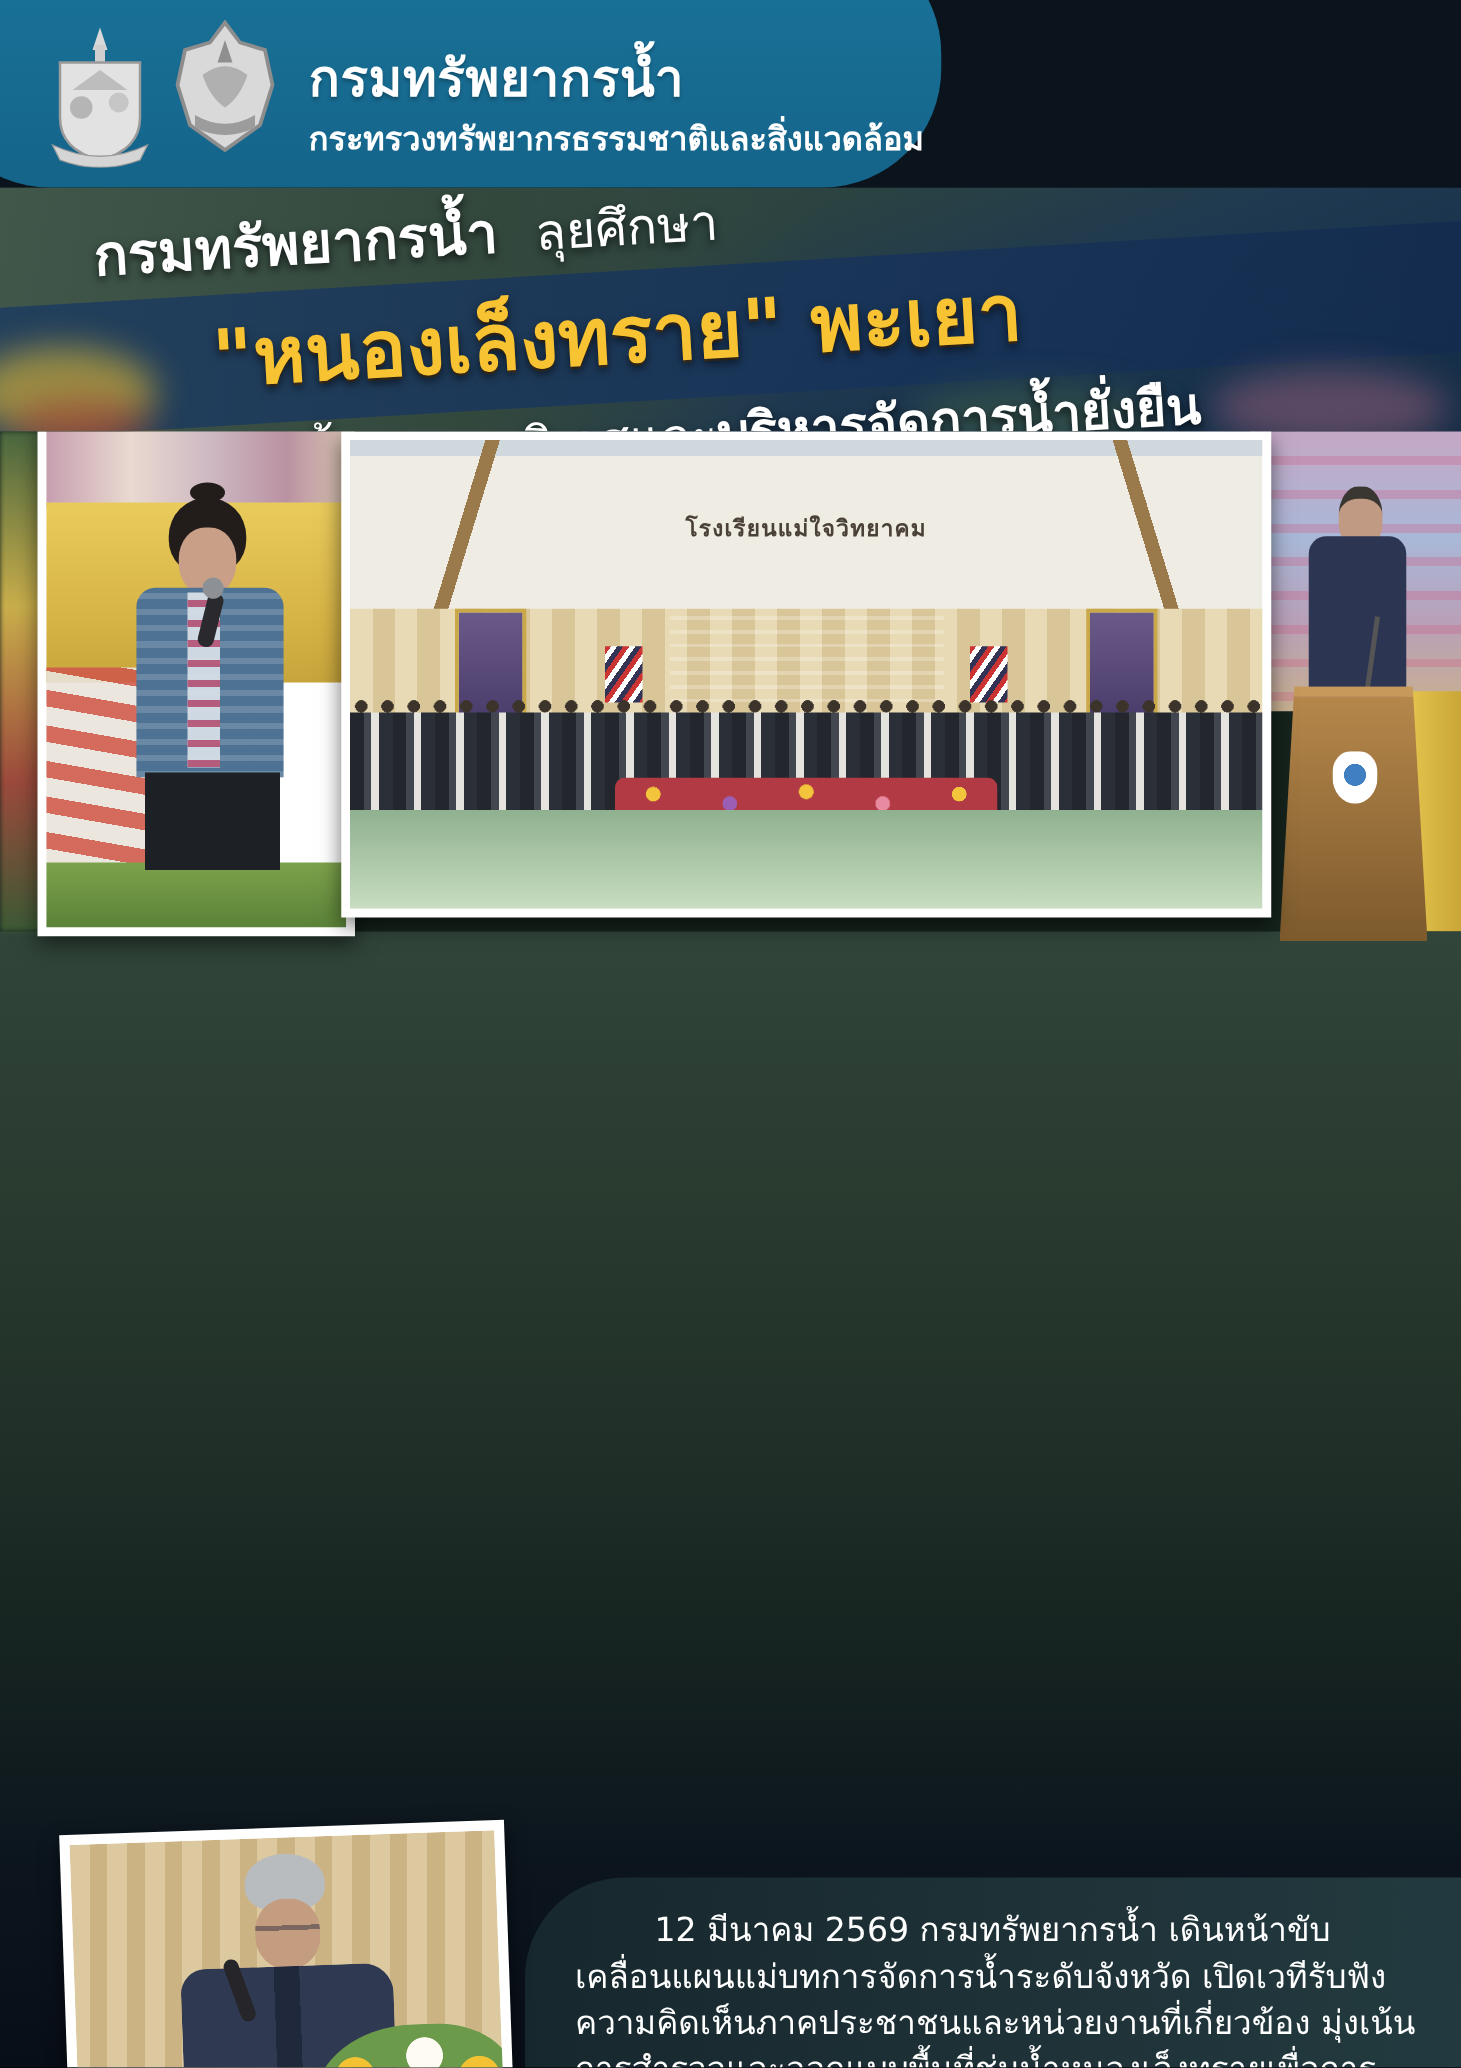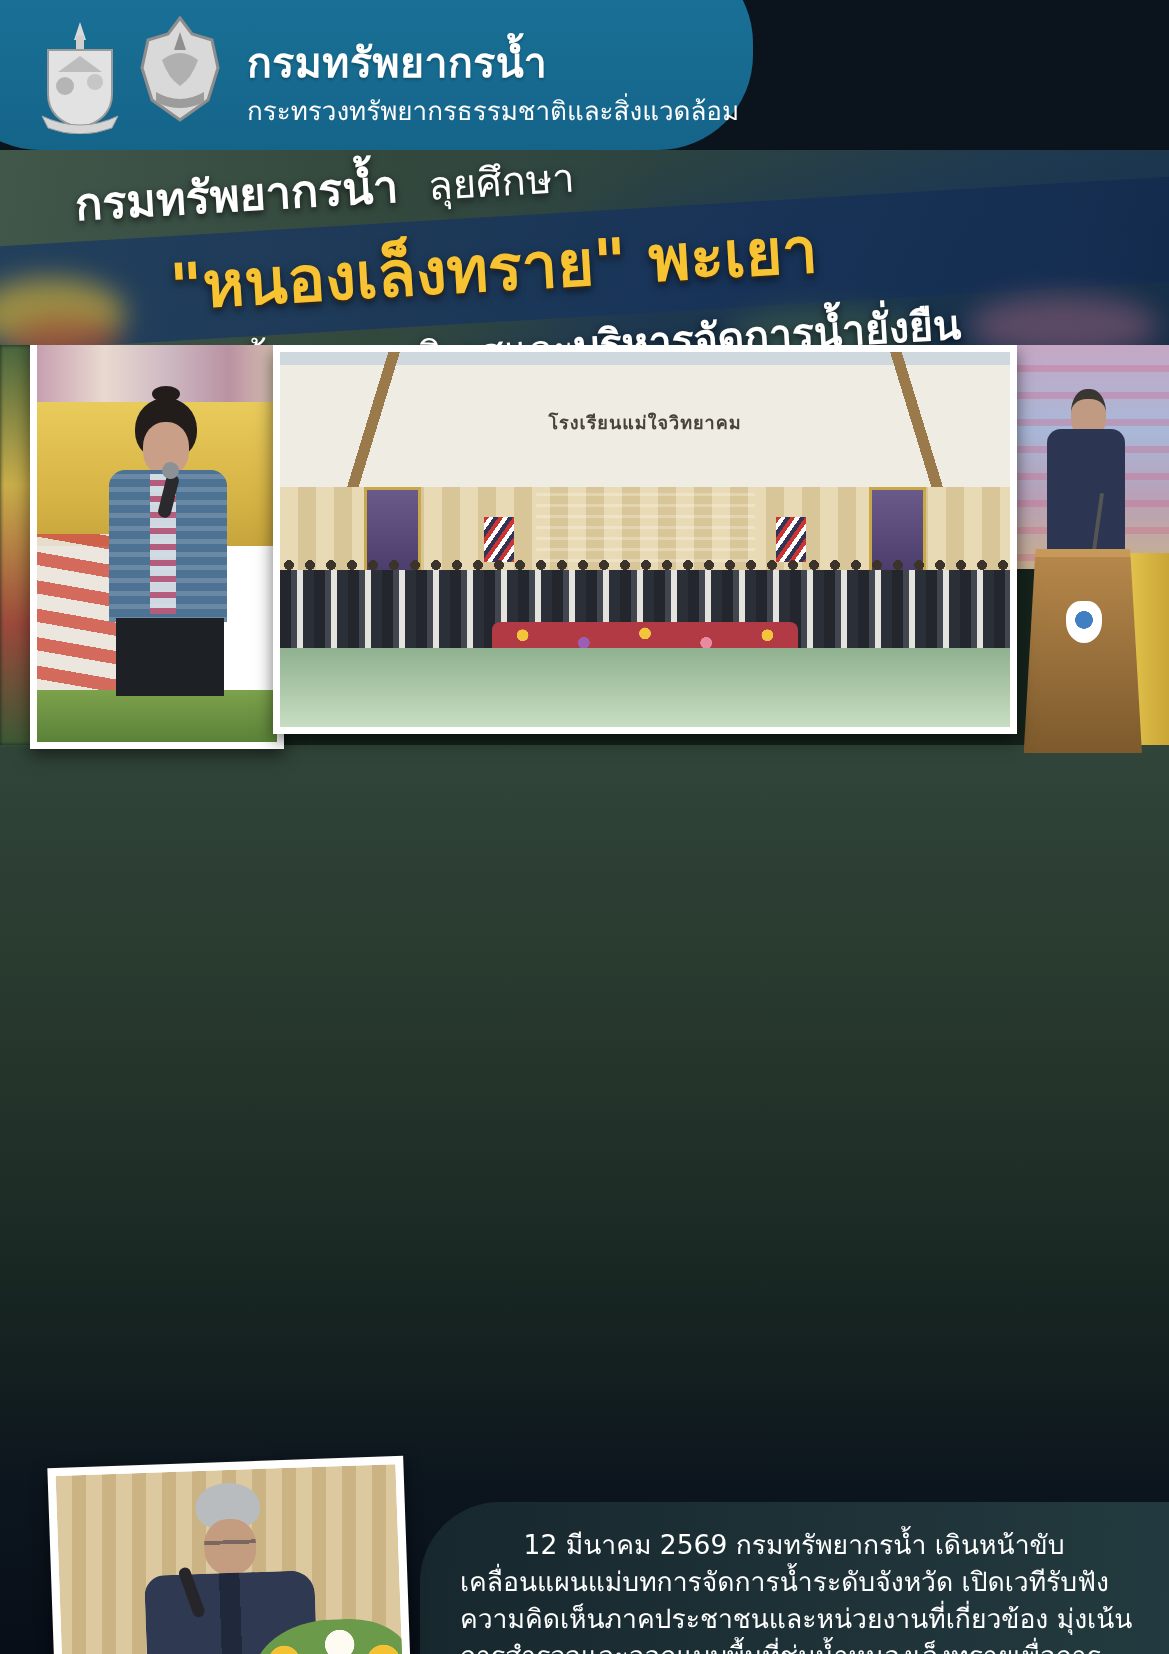--- a/index.html
+++ b/index.html
@@ -9,21 +9,21 @@
     font-family:"DejaVu Sans","Liberation Sans",sans-serif;
   }
   .abs{position:absolute;}
 
   
   .header{left:0;top:0;width:1169px;height:150px;background:#0b141d;z-index:30;}
   .header-pill{left:-55px;top:-52px;width:808px;height:202px;border-radius:95px;
     background:linear-gradient(180deg,#1a749a 0%,#15648a 100%);}
   .crest{filter:grayscale(1);}
   .org-name{left:247px;top:30px;color:#fff;font-size:41px;font-weight:700;letter-spacing:.5px;text-shadow:0 2px 3px rgba(0,0,0,.25);}
-  .ministry{left:247px;top:90px;color:#fff;font-size:26px;font-weight:400;}
+  .ministry{left:247px;top:90px;color:#fff;font-size:26px;font-weight:700;}
   .brand{right:38px;top:30px;font-size:67px;font-weight:900;letter-spacing:2px;white-space:nowrap;}
   .brand .dwr{color:#0b141d;-webkit-text-stroke:3px #fff;text-shadow:0 0 2px #fff;}
   .brand .news{color:#f7ac17;-webkit-text-stroke:3px #fff;margin-left:14px;text-shadow:0 0 2px #fff;}
 
   
   .band{left:0;top:150px;width:1169px;height:195px;z-index:20;overflow:hidden;
     background:linear-gradient(100deg,#41574a 0%,#33483d 34%,#24405248 55%),
                linear-gradient(160deg,#3c5244 0%,#2e443a 40%,#1d3650 62%,#132c49 82%,#0f2540 100%);}
   .band-stripe{left:-40px;top:60px;width:1300px;height:105px;transform:rotate(-3.4deg);
     background:linear-gradient(90deg,#1d3c60 0%,#17335a 55%,#122a4d 100%);opacity:.85;}

